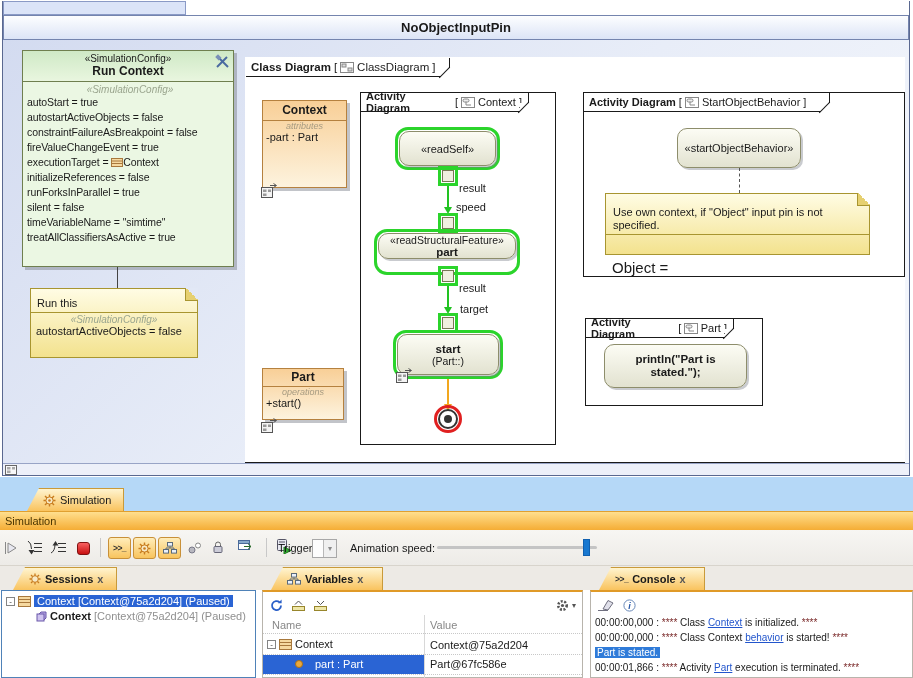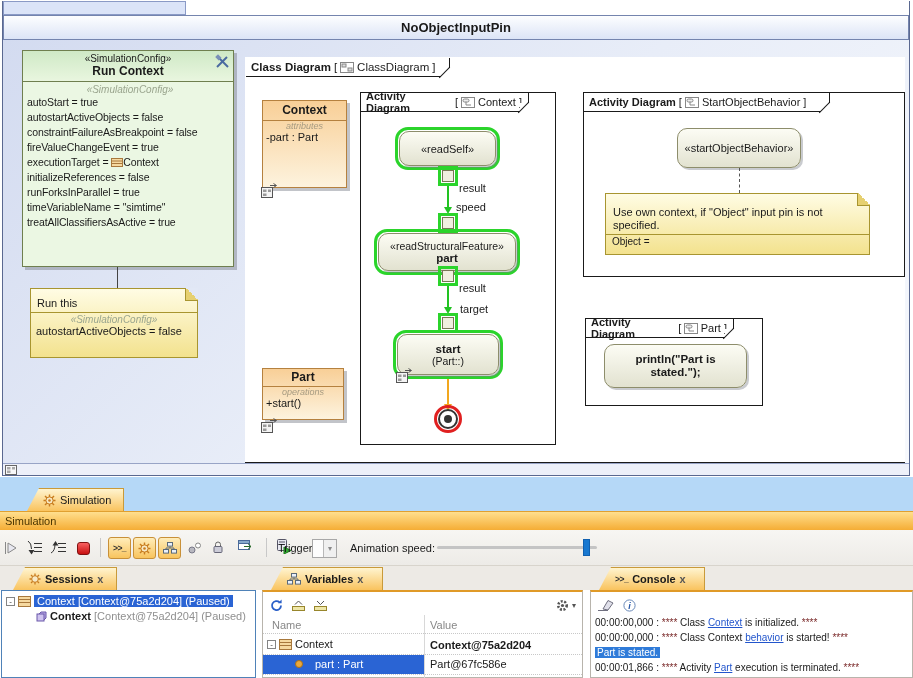--- a/index.html
+++ b/index.html
@@ -129,20 +129,21 @@
       <div class="rc-line">fireValueChangeEvent = true</div>
       <div class="rc-line">
         <span>executionTarget = </span><svg width="12" height="9" style="vertical-align:-1px">
             <rect x="0.5" y="0.5" width="11" height="8" fill="#f6d9a0" stroke="#a8783c"></rect>
             <line x1="0.5" y1="3" x2="11.5" y2="3" stroke="#a8783c"></line>
             <line x1="0.5" y1="5.5" x2="11.5" y2="5.5" stroke="#a8783c"></line>
           </svg><span>Context</span>
       </div>
       <div class="rc-line">initializeReferences = false</div>
       <div class="rc-line">runForksInParallel = true</div>
+      <div class="rc-line">silent = false</div>
       <div class="rc-line">timeVariableName = "simtime"</div>
       <div class="rc-line">treatAllClassifiersAsActive = true</div>
     </div>
   </div>
   <div class="abs" style="left:117px;top:267px;width:1px;height:21px;background:#444;"></div>
 
   <div class="abs note" style="left:30px;top:288px;width:168px;height:70px;">
     <div class="fold" style="background:linear-gradient(to bottom left,#e2e8f6 50%,#e6d070 50%);"></div>
     <div style="padding:8px 0 3px 6px;font-size:11px;">Run this</div>
     <div class="nsep"></div>
@@ -217,21 +218,21 @@
   <div class="abs plabel" style="left:459px;top:182px;">result</div>
 
   <div class="abs edge-g" style="left:447px;top:186px;height:22px;"></div>
   <div class="abs arrow-g" style="left:444px;top:207px;"></div>
   <div class="abs plabel" style="left:456px;top:201px;">speed</div>
 
   <div class="abs pinhl" style="left:438px;top:213px;width:20px;height:20px;"></div>
   <div class="abs pin" style="left:442px;top:217px;width:12px;height:12px;"></div>
 
   <div class="abs hl" style="left:374px;top:229px;width:146px;height:46px;"></div>
-  <div class="abs action" style="left:378px;top:233px;width:138px;height:38px;">
+  <div class="abs action" style="left:378px;top:233px;width:138px;height:26px;">
     <span style="font-size:10.5px;">«readStructuralFeature»</span>
     <span style="font-size:11.5px;font-weight:bold;">part</span>
   </div>
 
   <div class="abs pinhl" style="left:438px;top:266px;width:20px;height:20px;"></div>
   <div class="abs pin" style="left:442px;top:270px;width:12px;height:12px;"></div>
   <div class="abs plabel" style="left:459px;top:282px;">result</div>
 
   <div class="abs edge-g" style="left:447px;top:286px;height:22px;"></div>
   <div class="abs arrow-g" style="left:444px;top:307px;"></div>
@@ -275,21 +276,21 @@
       <span class="cutline"></span>
   </div>
   <div class="abs action" style="left:677px;top:128px;width:124px;height:40px;">
     <span class="plabel">«startObjectBehavior»</span>
   </div>
   <div class="abs dash" style="left:739px;top:168px;height:25px;"></div>
   <div class="abs note" style="left:605px;top:193px;width:265px;height:62px;">
     <div class="fold" style="background:linear-gradient(to bottom left,#ffffff 50%,#e6d070 50%);"></div>
     <div style="padding:12px 16px 2px 7px;font-size:11px;line-height:13px;">Use own context, if "Object" input pin is not specified.</div>
     <div class="nsep"></div>
-    <div style="font-size:10px;padding:1px 0 0 6px;">Object =</div>
+    <div style="font-size:15px;padding:1px 0 0 6px;margin-top:23px;">Object =</div>
   </div>
 
   <div class="abs frame" style="left:585px;top:318px;width:178px;height:88px;background:transparent;"></div>
   <div class="abs fhead" style="left:586px;top:319px;width:148px;height:19px;font-size:11px;">
     <b>Activity Diagram</b>
     <span>[</span>
     <svg width="14" height="11">
         <rect x="0.5" y="0.5" width="13" height="10" fill="#fff" stroke="#888"></rect>
         <rect x="2" y="2" width="6" height="3" rx="1.5" fill="#eee" stroke="#888"></rect>
         <path d="M5 5 v3 h5" stroke="#888" fill="none"></path>
@@ -479,21 +480,21 @@
     <div class="abs dotline" style="left:0;top:41px;width:319px;"></div>
     <div class="abs vline" style="left:4px;top:46px;display:flex;align-items:center;gap:3px;">
       <span class="expander">-</span>
       <svg width="13" height="11">
           <rect x="0.5" y="0.5" width="12" height="10" fill="#f6d9a0" stroke="#a8783c"></rect>
           <line x1="0.5" y1="3.5" x2="12.5" y2="3.5" stroke="#a8783c"></line>
           <line x1="0.5" y1="6.5" x2="12.5" y2="6.5" stroke="#a8783c"></line>
         </svg>
       <span>Context</span>
     </div>
-    <div class="abs vline" style="left:167px;top:47px;font-weight:bold;">Context@75a2d204</div>
+    <div class="abs vline" style="left:167px;top:47px;">Context@75a2d204</div>
     <div class="abs dotline" style="left:0;top:62px;width:319px;"></div>
     <div class="abs" style="left:0;top:63px;width:161px;height:19px;background:#2a64d4;">
       <span class="vline" style="position:absolute;left:32px;top:3px;color:#fff;display:flex;align-items:center;gap:12px;">
         <span class="dot"></span>
         <span>part : Part</span>
       </span>
     </div>
     <div class="abs vline" style="left:167px;top:66px;">Part@67fc586e</div>
     <div class="abs dotline" style="left:0;top:82px;width:319px;"></div>
   </div>

